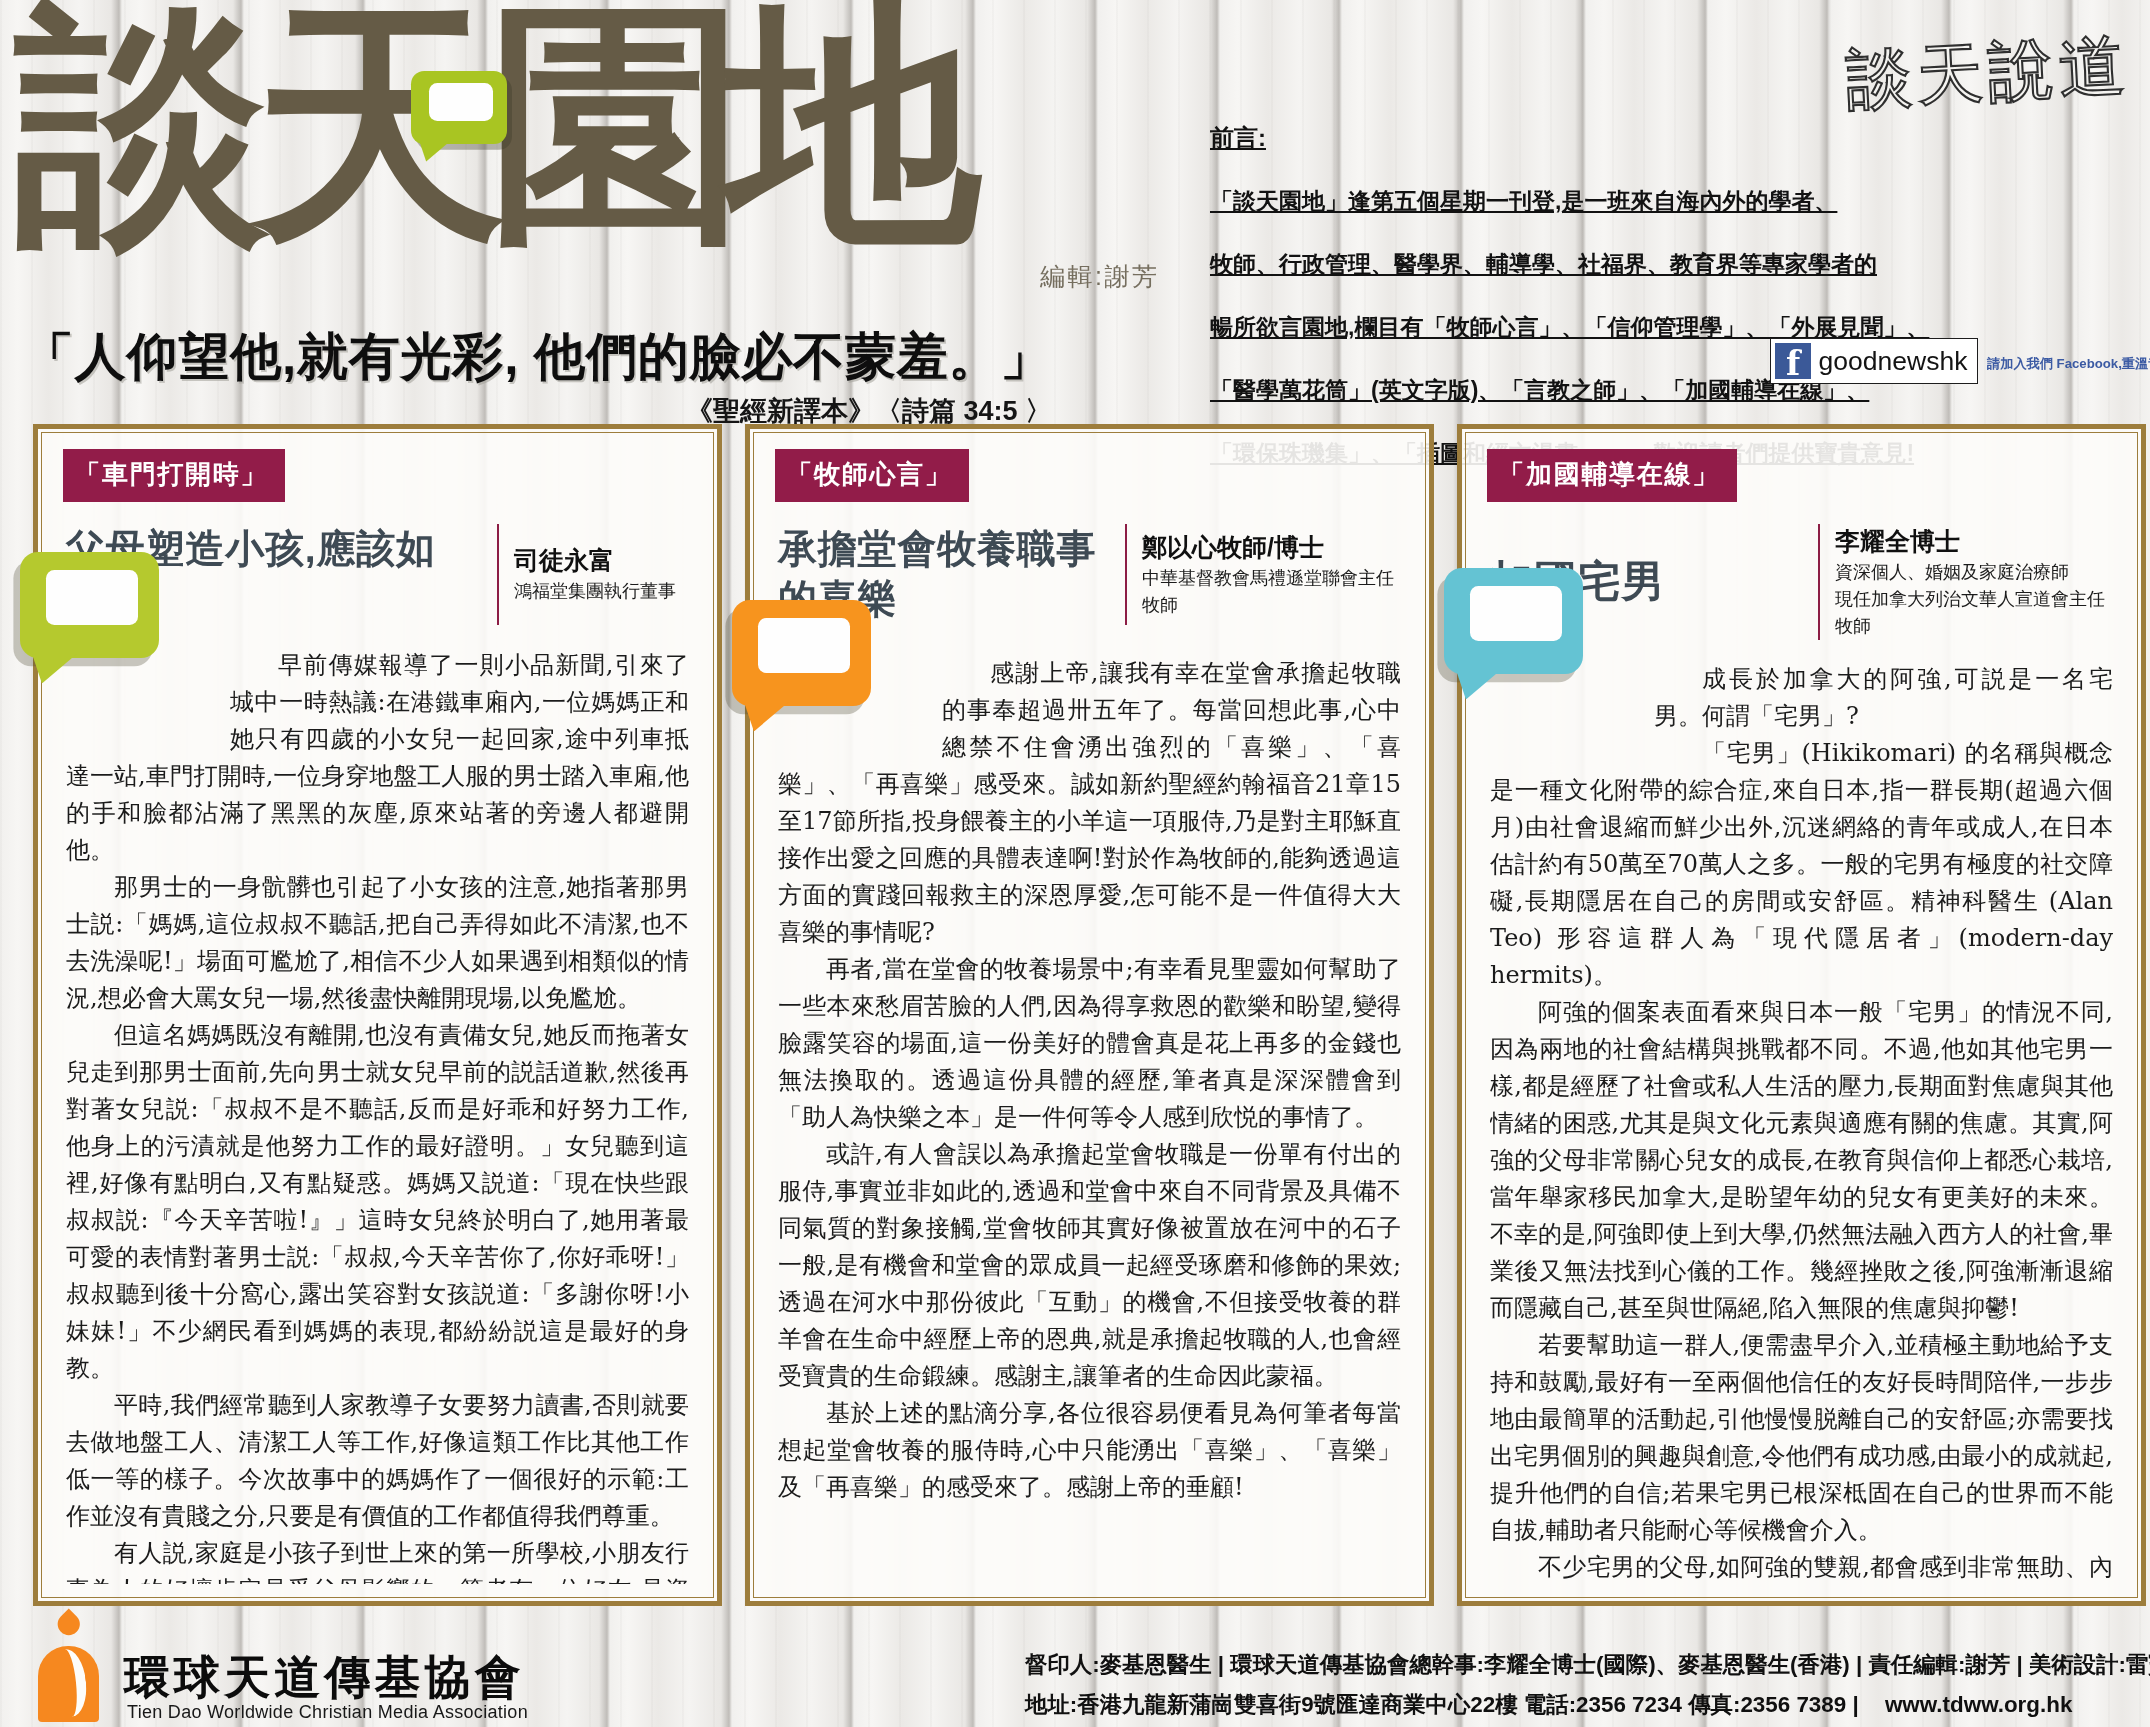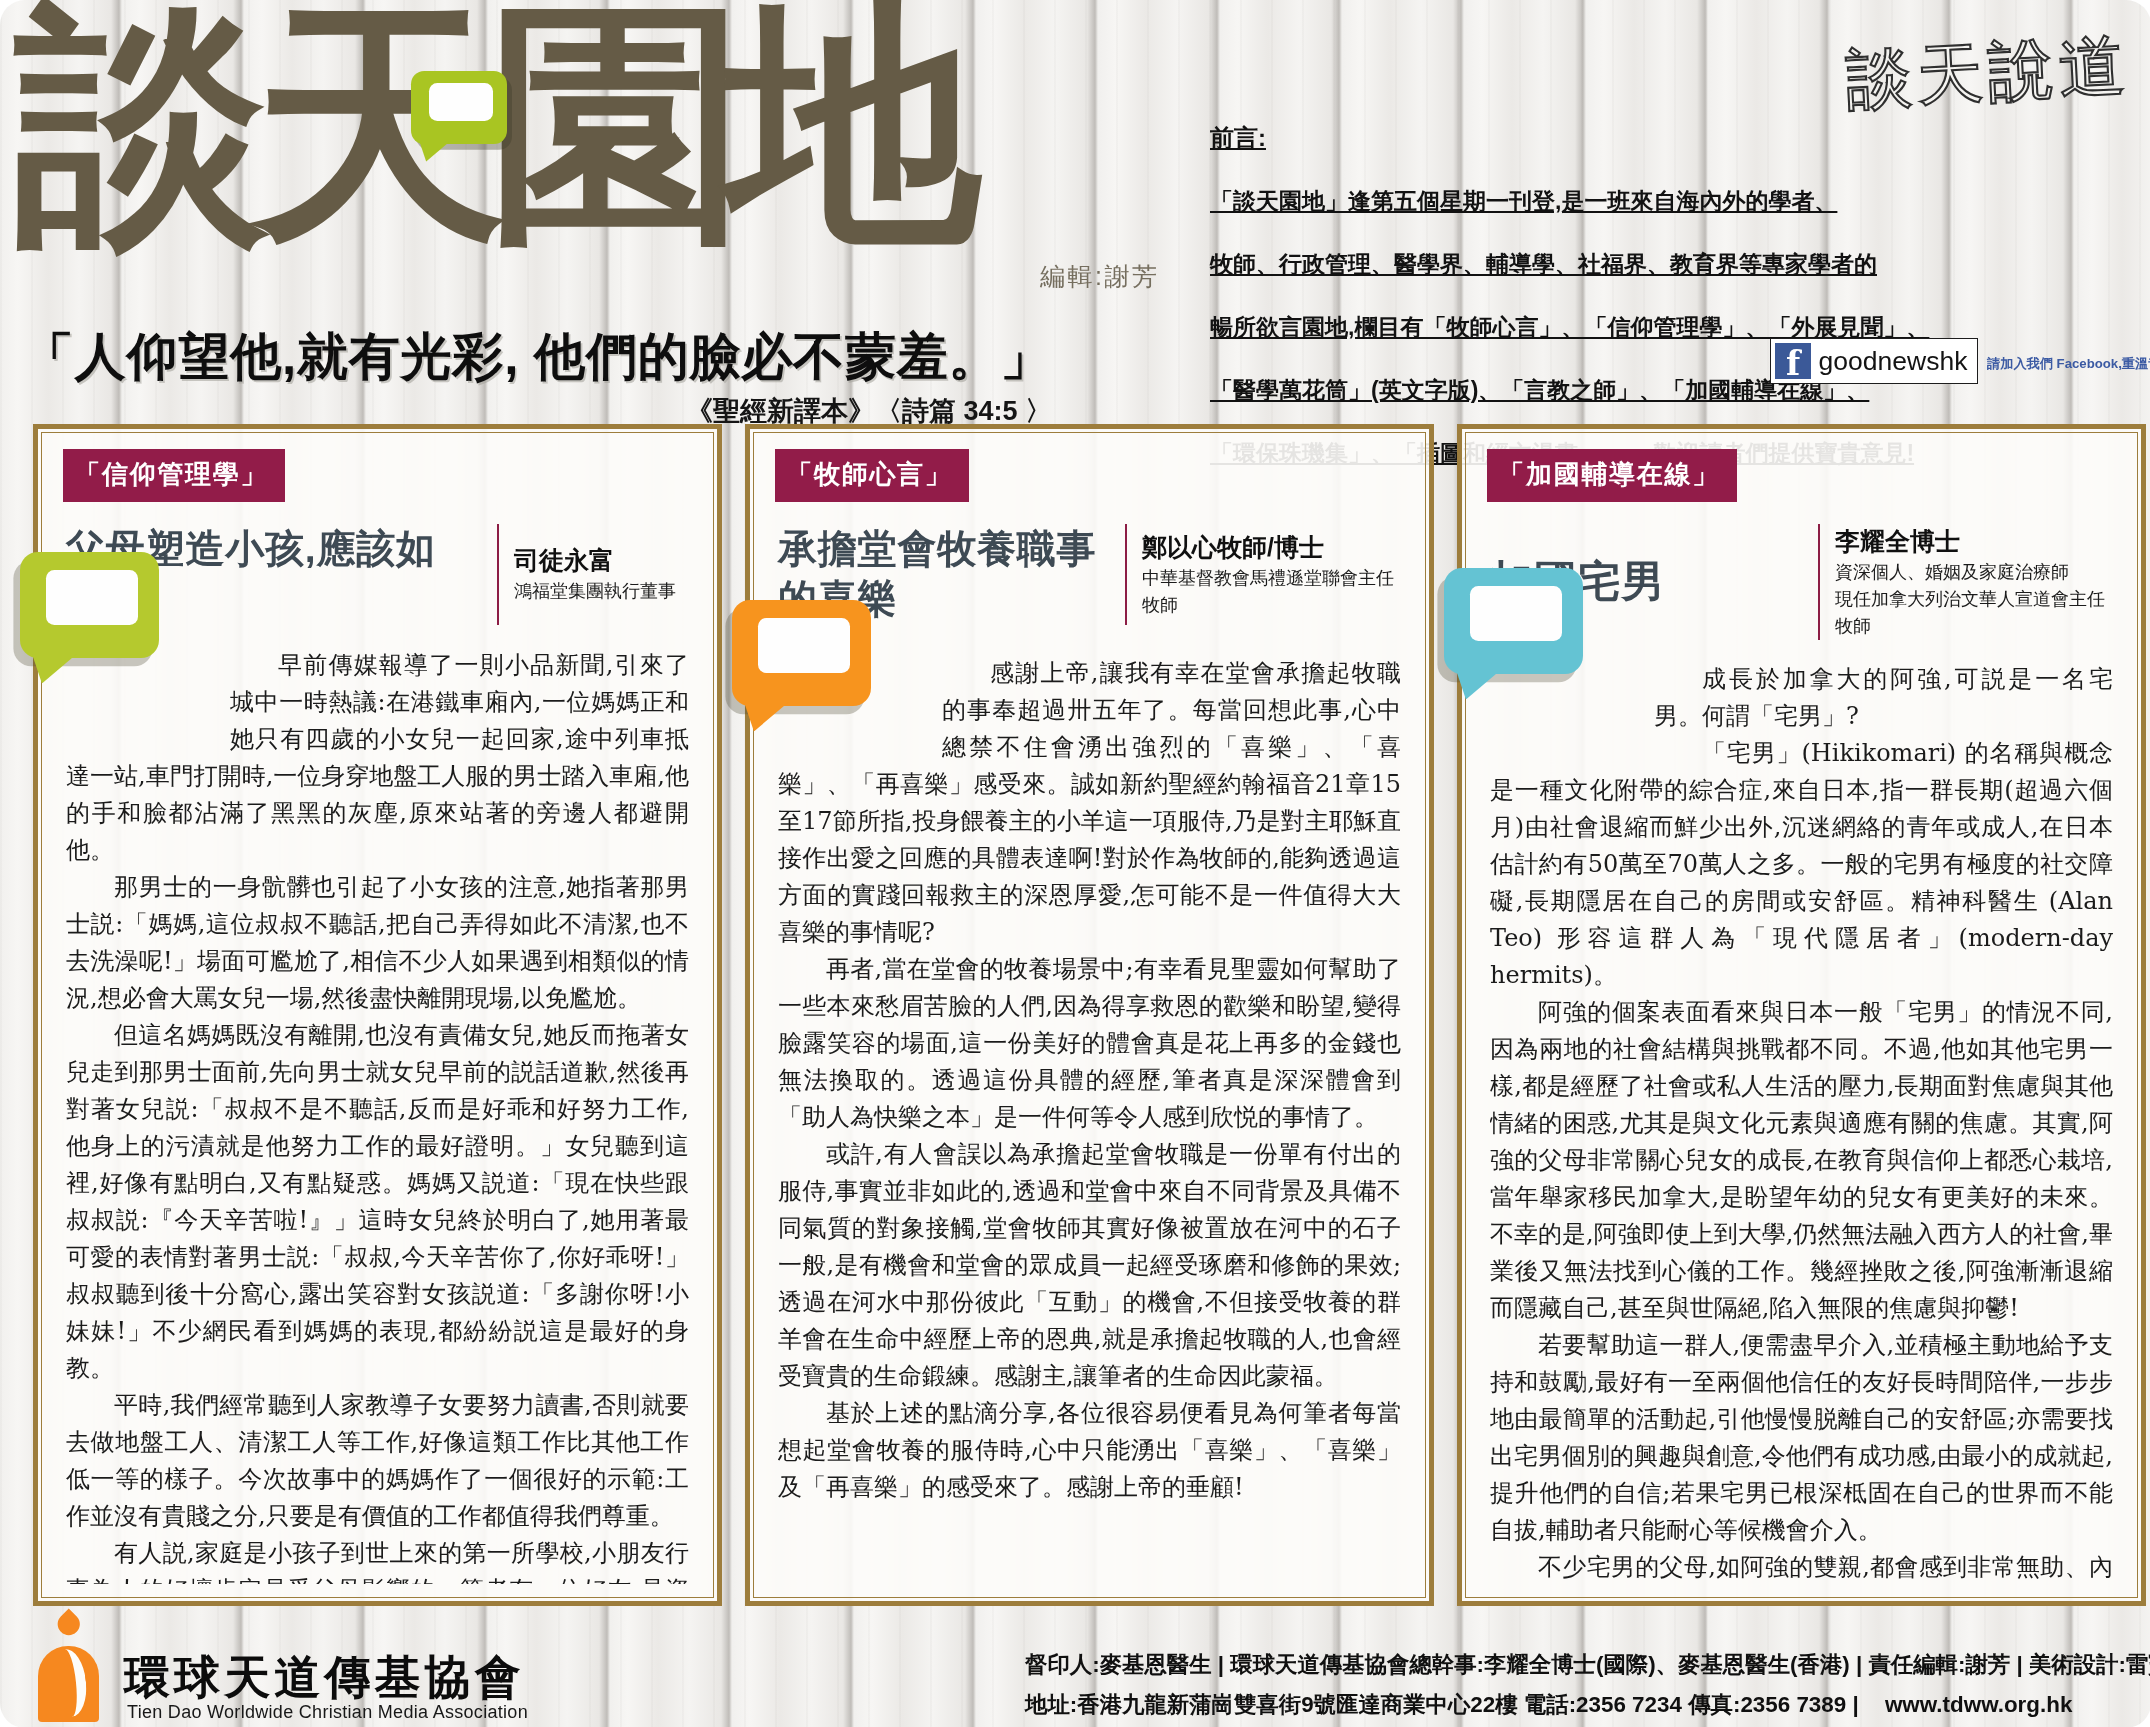--- a/index.html
+++ b/index.html
@@ -2,21 +2,20 @@
 <html style="font-size:13.2px"><head>
 <meta charset="utf-8">
 <style>
   html,body{margin:0;padding:0;}
   body{font-family:"Liberation Sans",sans-serif;}
   #canvas{position:relative;width:2151px;height:1728px;overflow:hidden;
     background:
       repeating-linear-gradient(90deg, rgba(120,115,108,0.045) 0 1.7px, rgba(0,0,0,0) 1.7px 31px),
       repeating-linear-gradient(90deg,
         #f1f0ee 0px,#f7f6f4 18px,#ebe9e6 48px,#f5f4f2 79px,#e9e7e4 111px,#bfbcb8 119px,#f1f0ee 122px);
-    border-radius: 25px;
   }
   
   .mast-title{position:absolute;left:15px;top:-23px;font-family:"DejaVu Serif","Liberation Serif",serif;
     font-size:255px;font-weight:900;color:#655b46;letter-spacing:-18px;line-height:1.15;white-space:nowrap;}
   .title-bubble{position:absolute;left:411px;top:71px;width:96px;height:73px;}
   .editor-credit{position:absolute;left:1040px;top:260px;font-size:25px;color:#756e5e;letter-spacing:2.5px;}
   .calli{position:absolute;right:21.5px;top:28px;font-family:"DejaVu Serif","Liberation Serif",serif;
     font-size:66px;letter-spacing:5px;color:#f4f3f0;-webkit-text-stroke:2.1px #2f2f2f;
     text-shadow:0 0 0.8px #5a5a5a;transform:rotate(-3deg);white-space:nowrap;}
   .foreword{position:absolute;left:1210px;top:121px;width:695px;color:#121212;text-decoration:underline;}
@@ -107,21 +106,21 @@
     <span class="verse-source">《聖經新譯本》〈詩篇 34:5 〉</span>
   </div>
 
   <div class="fb-box">
     <div class="fb-f">f</div>
     <div class="fb-handle">goodnewshk</div>
   </div>
   <div class="fb-note">請加入我們 Facebook,重溫昔日文章!</div>
 
   <section class="panel p1">
-    <div class="badge">「信仰管理學」</div>
+    <div class="badge">「車門打開時」</div>
     <div class="trow">
       <h2 class="atitle">父母塑造小孩,應該如此…</h2>
       <div class="sep"></div>
       <div class="auth">
         <div class="aname">司徒永富</div>
         <div class="arole">鴻福堂集團執行董事</div>
       </div>
     </div>
     <div class="sbubble bub-col c1bub">
       <div class="o"></div>

